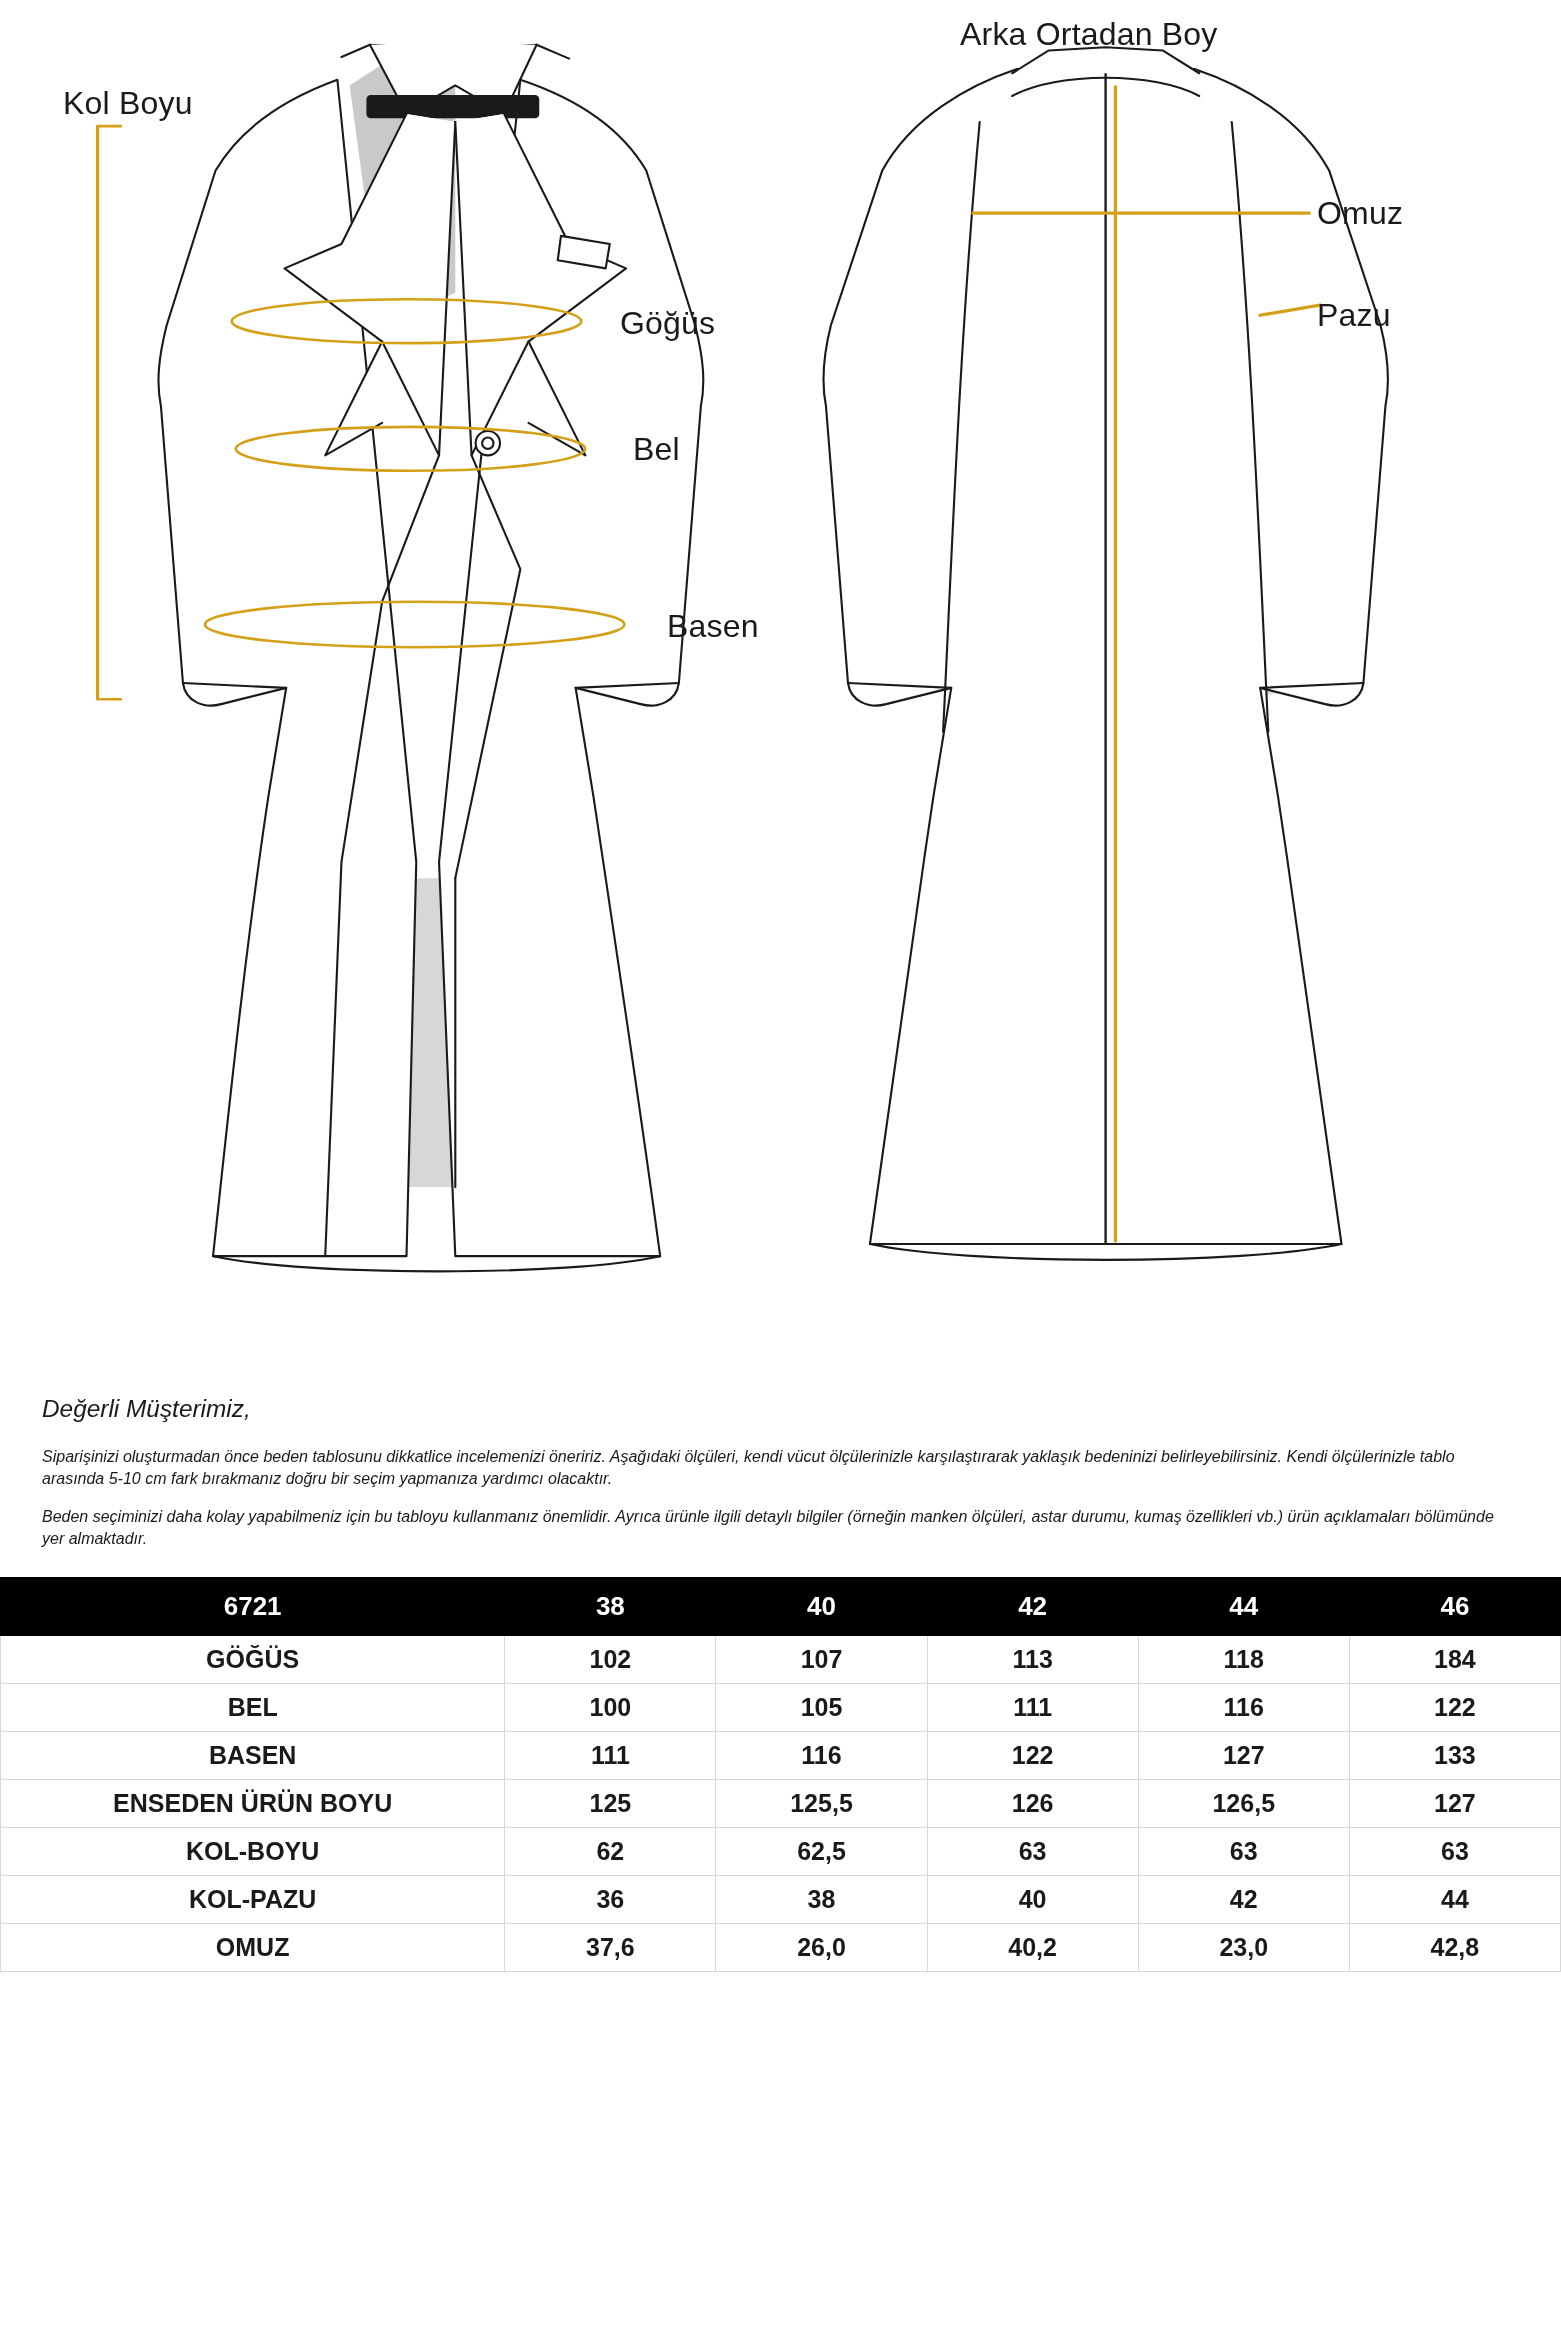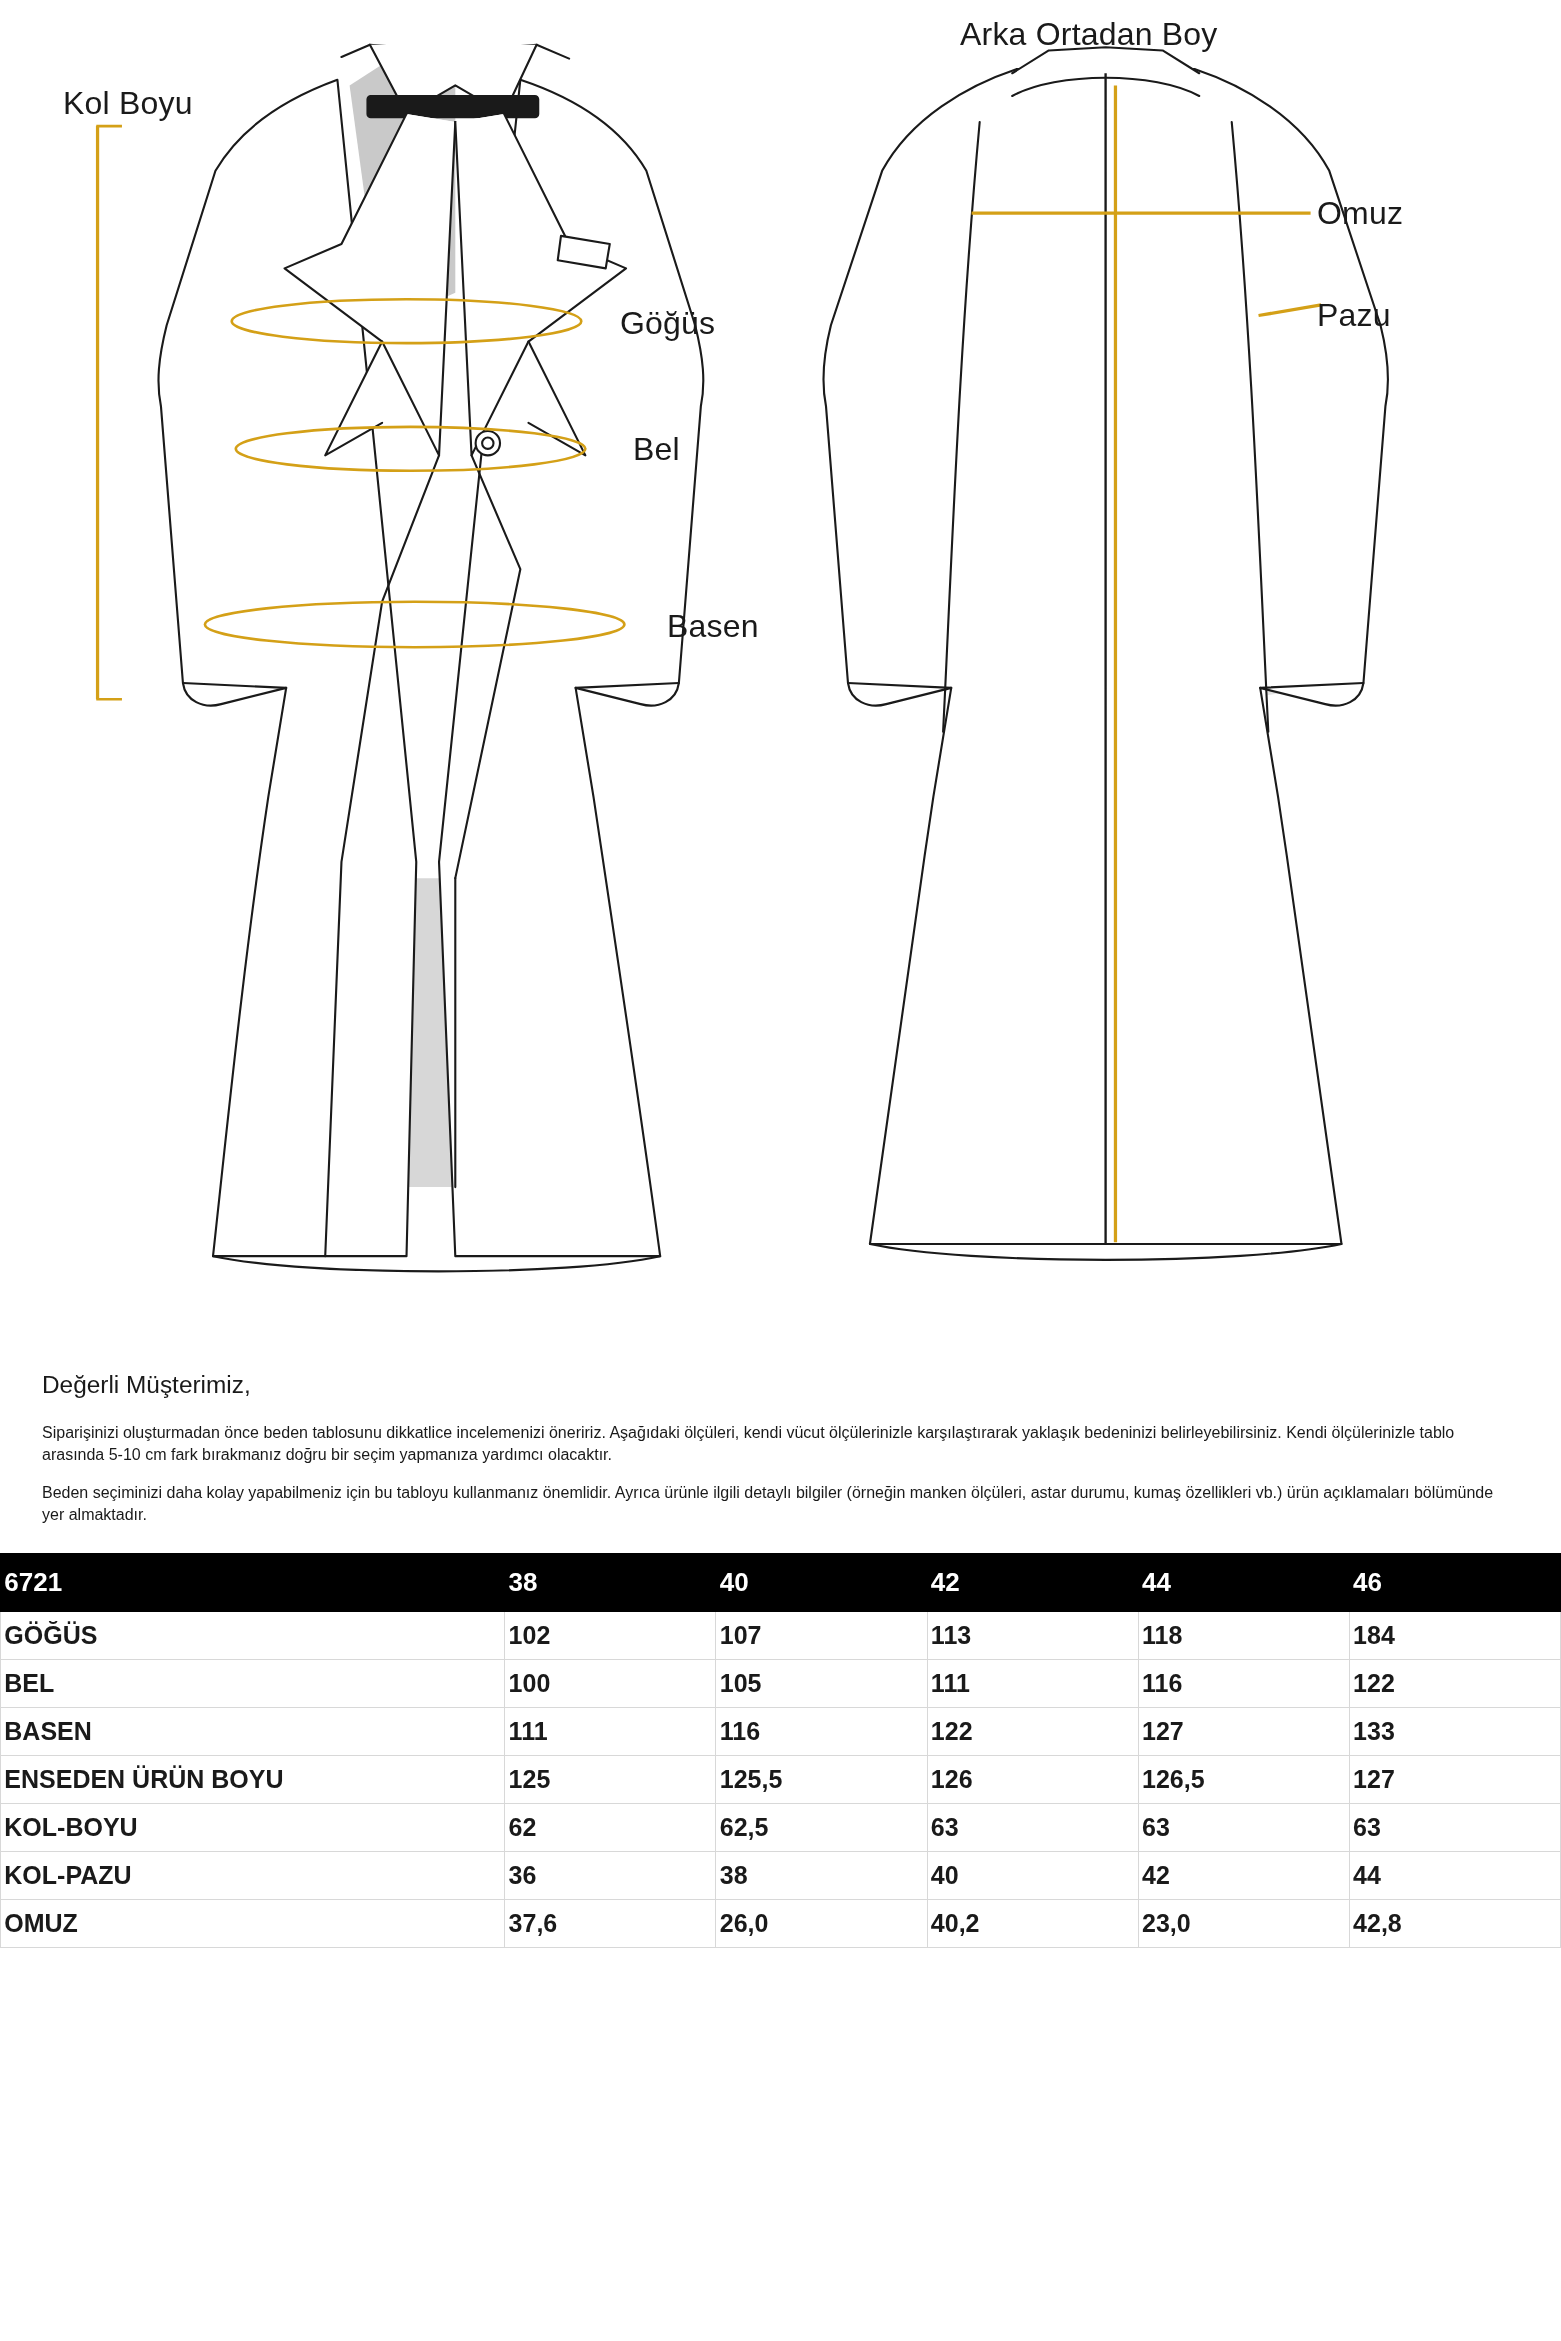--- a/index.html
+++ b/index.html
@@ -38,21 +38,22 @@
   .lbl-gogus     { left: 620px; top: 305px; }
   .lbl-bel       { left: 633px; top: 431px; }
   .lbl-basen     { left: 667px; top: 608px; }
   .lbl-arka      { left: 960px; top: 16.3px; }
   .lbl-omuz      { left: 1317px; top: 195px; }
   .lbl-pazu      { left: 1317px; top: 297px; }
 
   
   .text-block {
     padding: 0 42px 0 42px;
-    margin-top: 1px;
+    margin-top: 25px;
+    font-style: italic;
   }
   .greeting {
     font-size: 24.4px;
     line-height: 1.5;
     margin-bottom: 18px;
   }
   .para {
     font-size: 16px;
     line-height: 1.42;
     margin: 0 0 14.6px 0;
@@ -65,21 +66,21 @@
     margin-top: 26px;
     width: 1561px;
   }
   table.size-table {
     width: 1561px;
     border-collapse: collapse;
     table-layout: fixed;
   }
   table.size-table th,
   table.size-table td {
-    text-align: left;
+    text-align: center;
     font-size: 25px;
     font-weight: bold;
     padding: 9px 3.3px;
     border: 0.8px solid #d8d8d8;
     margin-top: 32px;
   }
   table.size-table thead th {
     background: #000000;
     color: #ffffff;
     border: 0.8px solid #000000;

